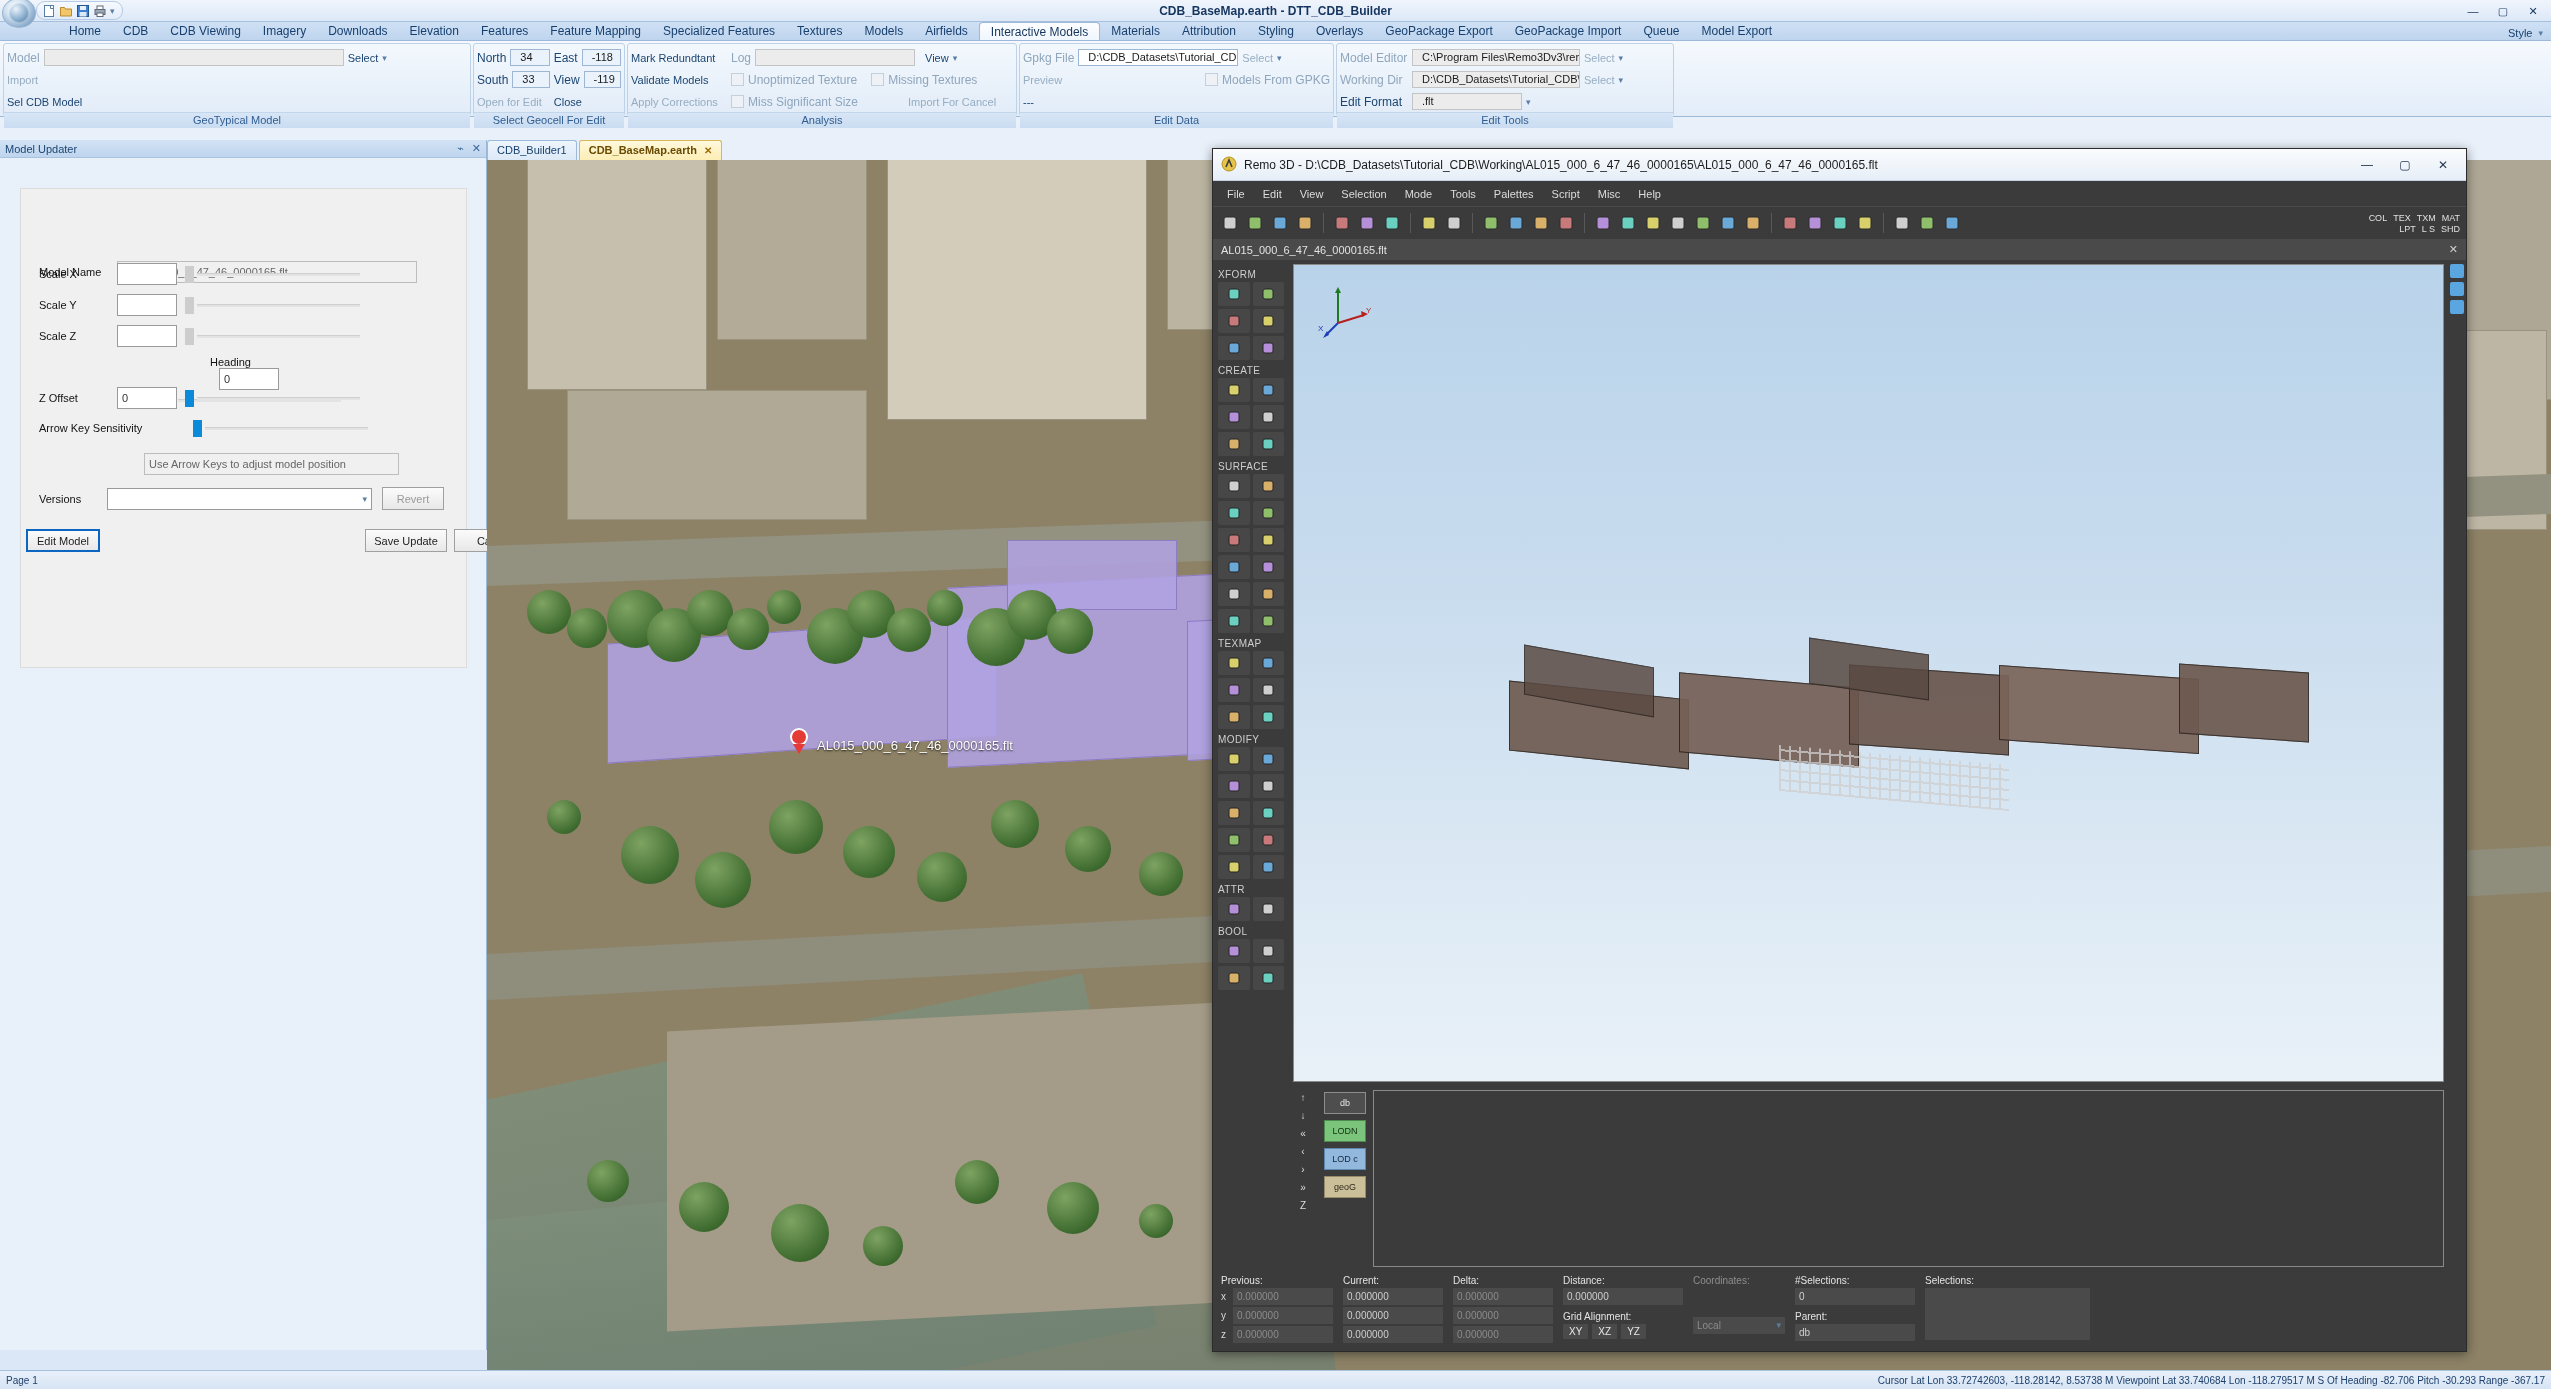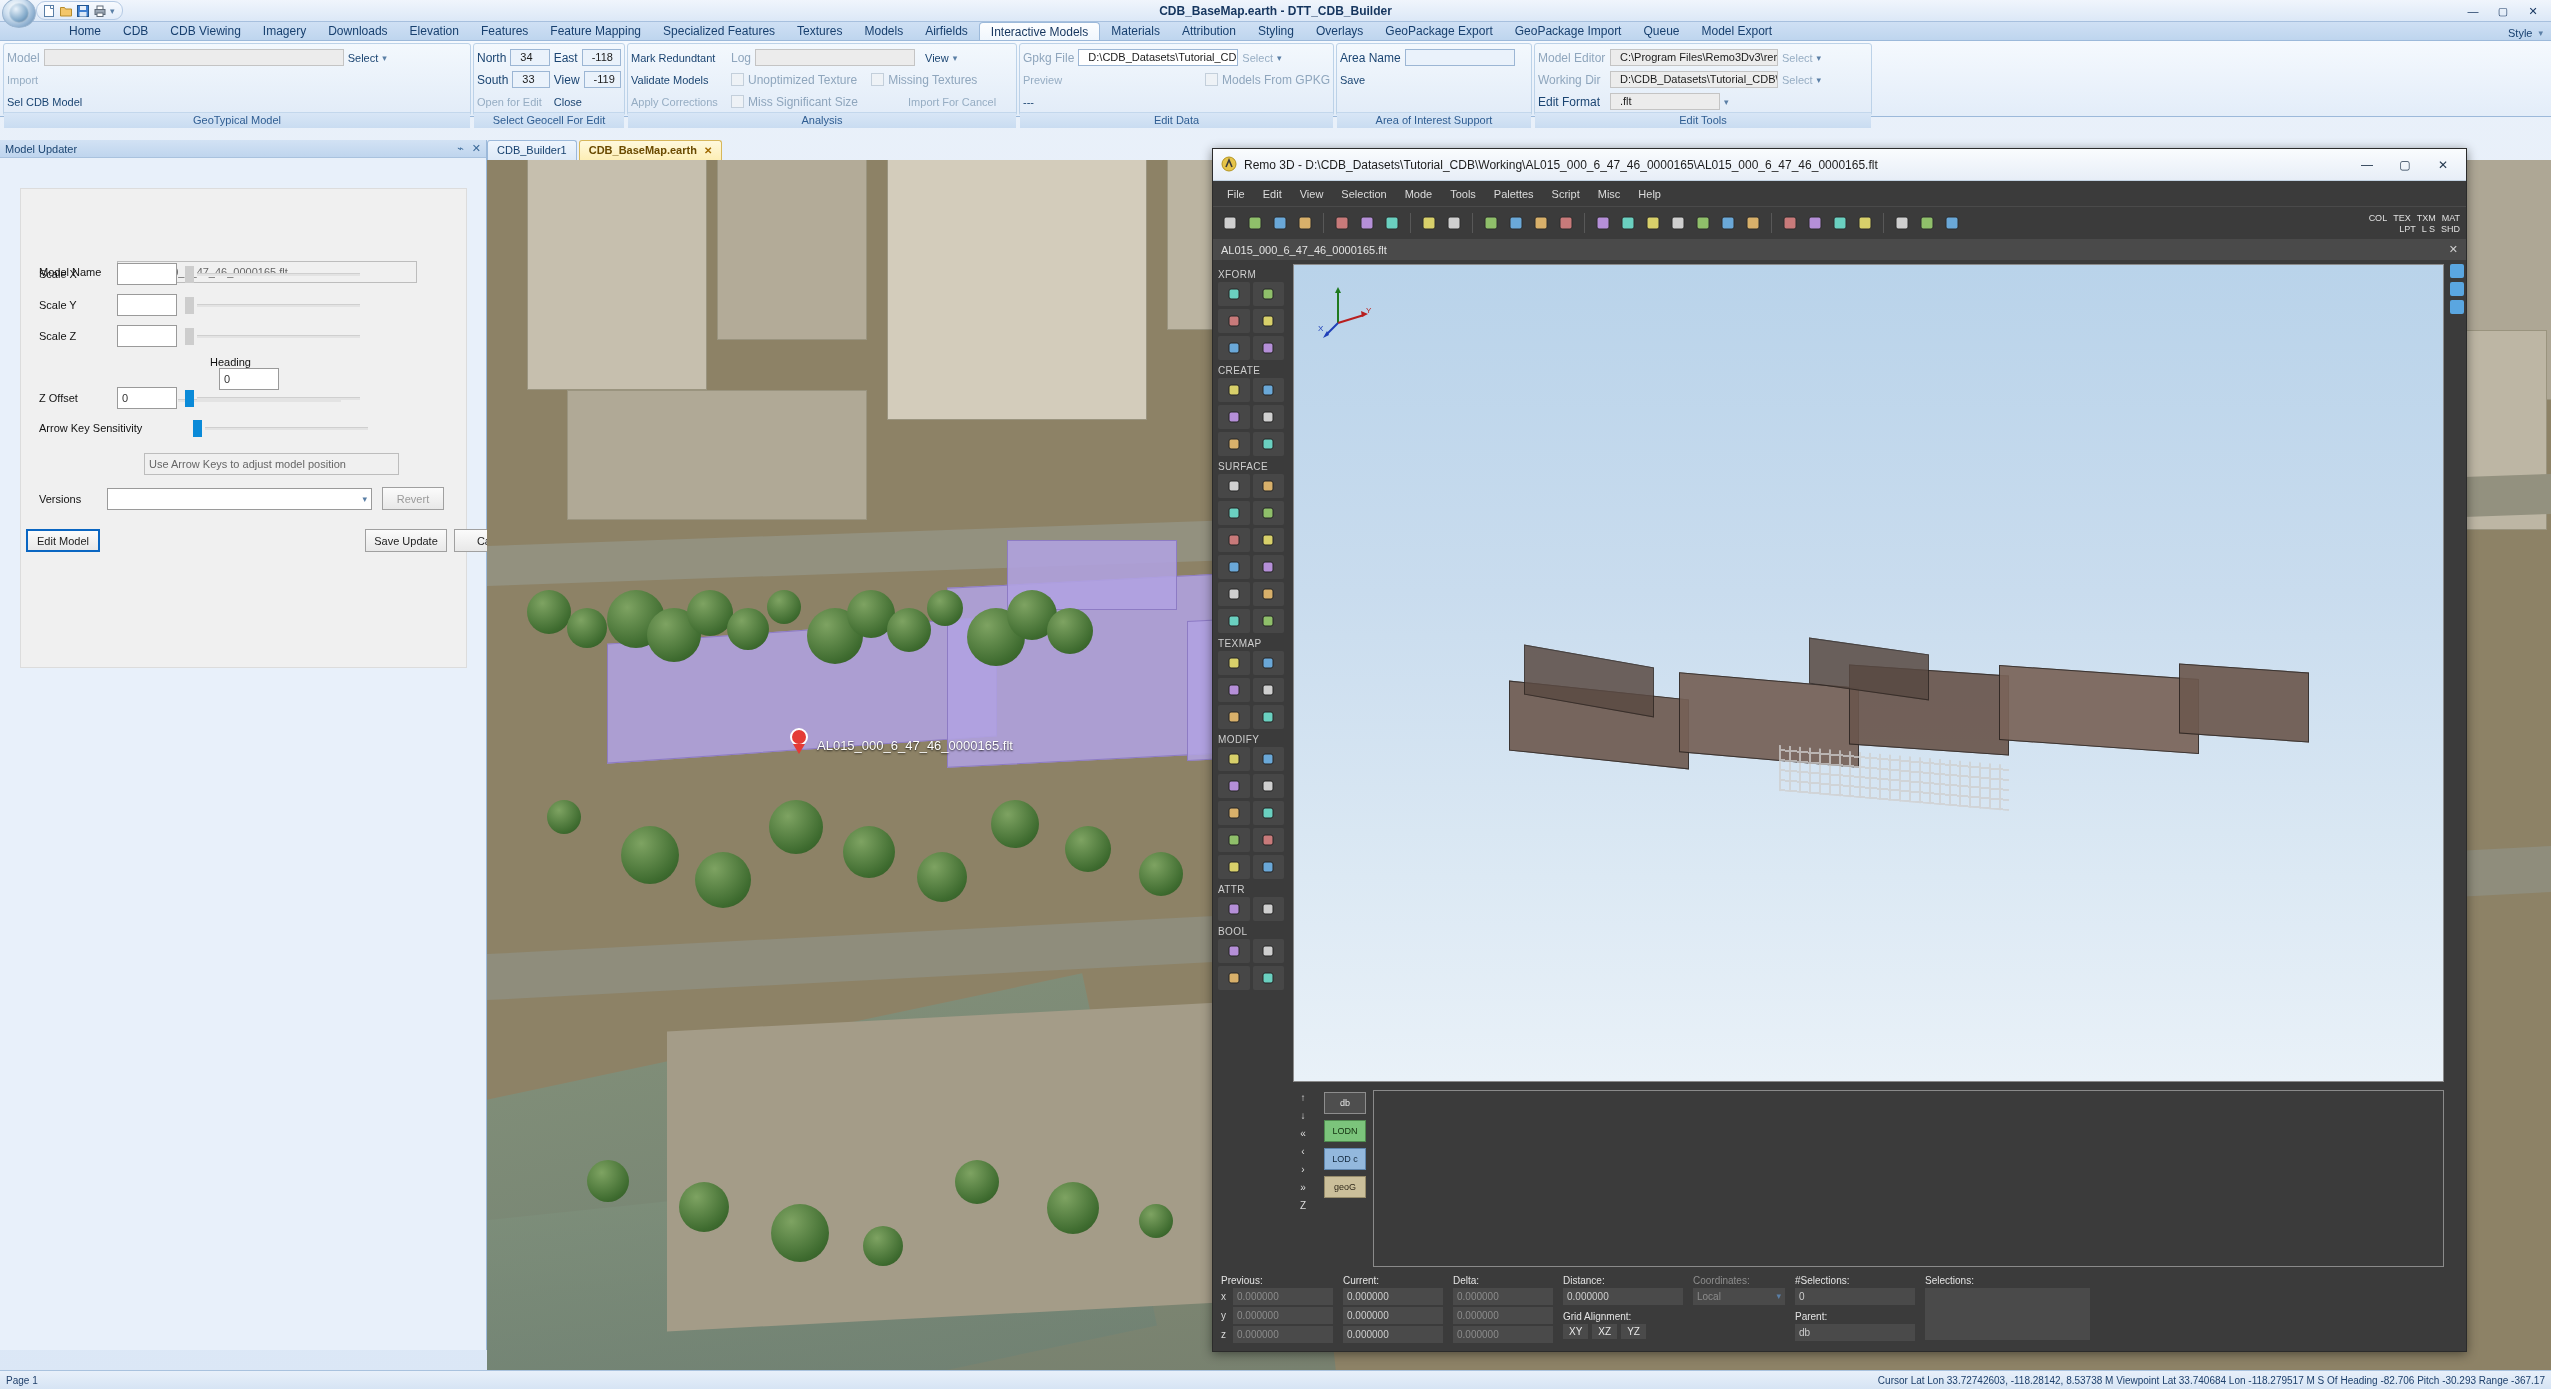--- a/index.html
+++ b/index.html
@@ -293,33 +293,20 @@
           <span class="cb dim"></span>
           <span class="lbl dim">Models From GPKG</span>
         </div>
         <div class="row">
             <span class="lnk">---</span>
           </div>
       </div>
       <div class="gtitle">Edit Data</div>
     </div>
 
-    <div class="rgroup" style="width:196px">
-      <div class="gbody">
-        <div class="row">
-          <span class="lbl">Area Name</span>
-          <span class="tb" style="width:110px"></span>
-        </div>
-        <div class="row">
-            <span class="lnk">Save</span>
-          </div>
-        <div class="row"></div>
-      </div>
-      <div class="gtitle">Area of Interest Support</div>
-    </div>
 
     <div class="rgroup" style="width:338px">
       <div class="gbody">
         <div class="row">
           <span class="lbl dim" style="width:68px">Model Editor</span>
           <span class="tb gray" style="width:168px">C:\Program Files\Remo3Dv3\remo3d.e</span>
           <span class="lnk dim">Select</span>
           <span class="dd">▾</span>
         </div>
         <div class="row">
@@ -1081,21 +1068,21 @@
           <div class="sfield" style="min-width: 120px;">0.000000</div>
           <div class="sh" style="margin-top: 4px;">Grid Alignment:</div>
           <div class="srow">
             <span class="gabtn">XY</span>
             <span class="gabtn">XZ</span>
             <span class="gabtn">YZ</span>
           </div>
         </div>
         <div class="sg">
           <div class="sh dim">Coordinates:</div>
-          <div class="sfield dimtext" style="min-width: 92px; display: flex; align-items: flex-end; justify-content: space-between;">
+          <div class="sfield dimtext" style="min-width: 92px; display: flex; align-items: flex-end; justify-content: space-between; margin-top: 29px;">
             <span>Local</span>
             <span class="dd">▾</span>
           </div>
         </div>
         <div class="sg">
           <div class="sh">#Selections:</div>
           <div class="sfield" style="min-width: 120px;">0</div>
           <div class="sh" style="margin-top: 4px;">Parent:</div>
           <div class="sfield" style="min-width: 120px;">db</div>
         </div>

